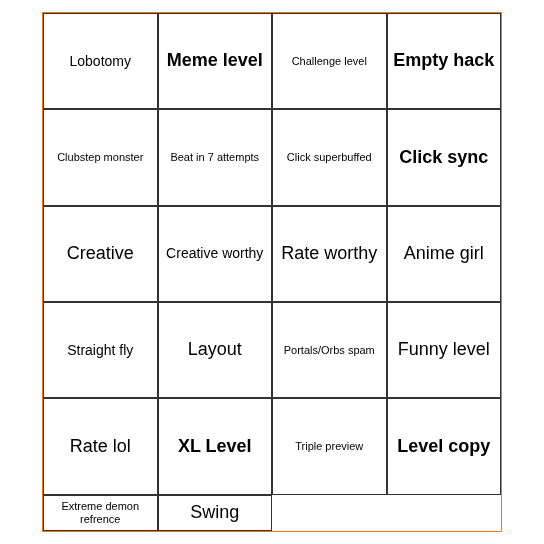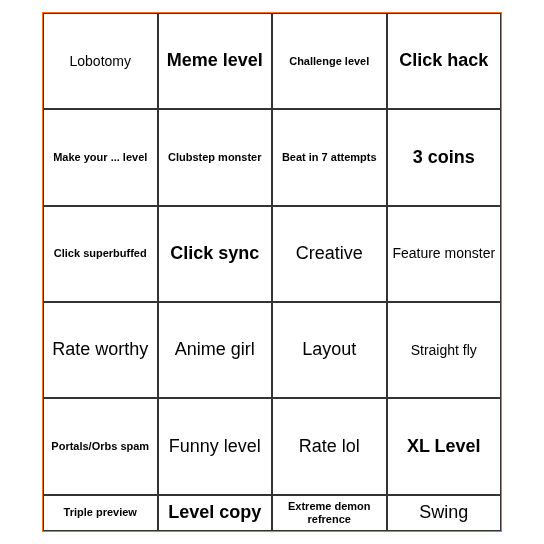--- a/index.html
+++ b/index.html
@@ -52,74 +52,68 @@
       font-weight: normal;
     }
 
     .text-md {
       font-size: 14px;
       font-weight: normal;
     }
 
     .text-sm {
       font-size: 11px;
-      font-weight: bold;
+      font-weight: normal;
     }
   </style>
 </head>
 <body>
 
 <div class="bingo-board">
 <div class="bingo-cell">
       <span class="text-md">Lobotomy</span>
     </div>
     <div class="bingo-cell">
       <span class="text-xl">Meme level</span>
     </div>
     <div class="bingo-cell">
       <span class="text-sm">Challenge level</span>
     </div>
     <div class="bingo-cell">
-      <span class="text-xl">Click hack</span>
-    </div>
-    <div class="bingo-cell">
-      <span class="text-sm">Make your ... level</span>
+      <span class="text-xl">Empty hack</span>
     </div>
     <div class="bingo-cell">
       <span class="text-sm">Clubstep monster</span>
     </div>
     <div class="bingo-cell">
       <span class="text-sm">Beat in 7 attempts</span>
-    </div>
-    <div class="bingo-cell">
-      <span class="text-xl">3 coins</span>
     </div>
     <div class="bingo-cell">
       <span class="text-sm">Click superbuffed</span>
     </div>
     <div class="bingo-cell">
       <span class="text-xl">Click sync</span>
     </div>
     <div class="bingo-cell">
       <span class="text-lg">Creative</span>
     </div>
     <div class="bingo-cell">
-      <span class="text-md">Feature monster</span>
+      <span class="text-md">Creative worthy</span>
     </div>
     <div class="bingo-cell">
       <span class="text-lg">Rate worthy</span>
     </div>
     <div class="bingo-cell">
       <span class="text-lg">Anime girl</span>
     </div>
     <div class="bingo-cell">
-      <span class="text-lg">Layout</span>
+      <span class="text-md">Straight fly</span>
     </div>
     <div class="bingo-cell">
-      <span class="text-md">Straight fly</span>
+      <span class="text-lg">Layout</span>
     </div>
     <div class="bingo-cell">
       <span class="text-sm">Portals/Orbs spam</span>
     </div>
     <div class="bingo-cell">
       <span class="text-lg">Funny level</span>
     </div>
     <div class="bingo-cell">
       <span class="text-lg">Rate lol</span>
     </div>

